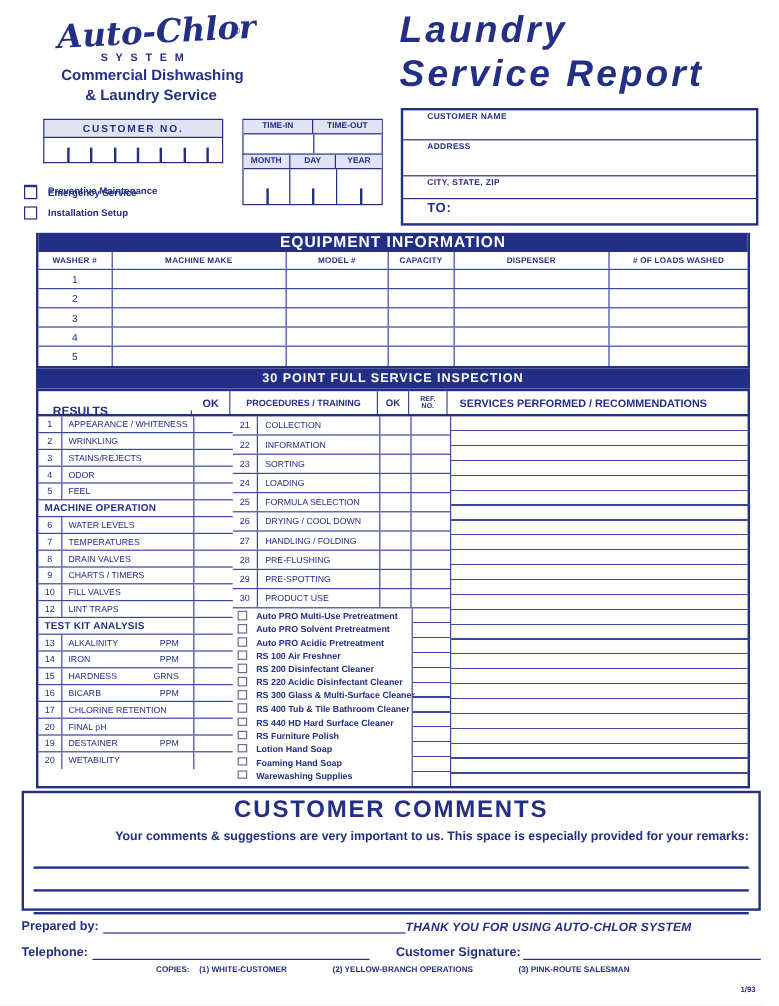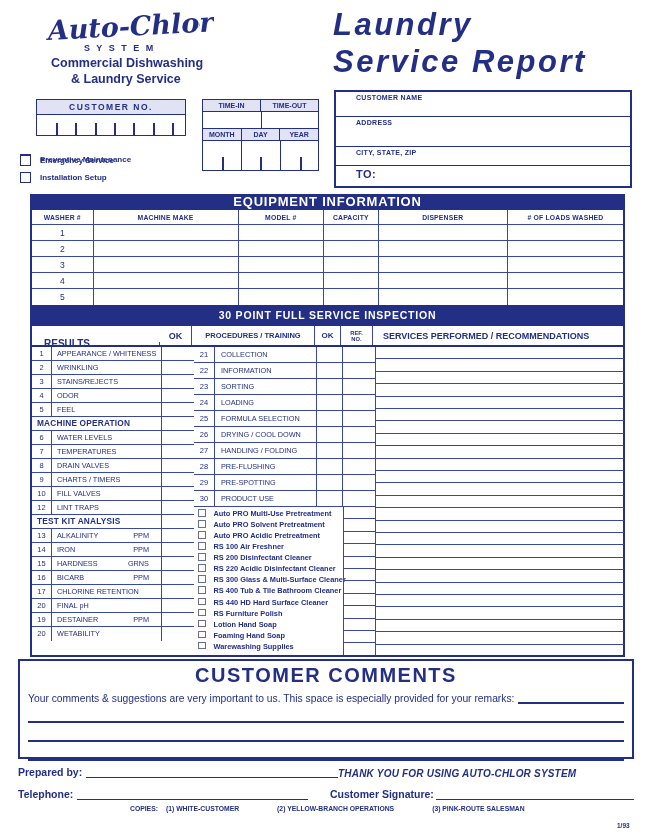--- a/index.html
+++ b/index.html
@@ -85,21 +85,21 @@
   .pitem{display:flex;align-items:flex-start;gap:8px;height:11px;}
   .pbox{width:7.5px;height:7.5px;border:1px solid #696d92;background:#fff;flex:none;margin-left:4px;}
   .plab{font-size:7.4px;font-weight:600;white-space:nowrap;}
 
   .wlines{background-image:repeating-linear-gradient(to bottom,transparent 0,transparent 11.4px,var(--line) 11.4px,var(--line) 12.4px);}
   .bleft{border-left:1px solid var(--line);}
 
   
   .comments{left:18px;top:659px;width:616px;height:100px;border:2.5px solid var(--navy);background:#fff;}
   .cm-title{margin-top:3px;text-align:center;font-size:20px;font-weight:bold;letter-spacing:1.5px;}
-  .cm-prompt{display:flex;align-items:flex-end;margin:5px 8px 0 8px;font-size:10.3px;font-weight:400;}
+  .cm-prompt{display:flex;align-items:flex-end;margin:5px 8px 0 8px;font-size:10.3px;font-weight:700;flex-direction:column;}
   .cm-prompt .fill{flex:1;border-bottom:2px solid var(--navy);height:12px;margin-left:4px;}
   .cm-line{margin:17px 8px 0 8px;border-bottom:2px solid var(--navy);}
 
   
   .f-row{display:flex;align-items:flex-end;position:absolute;font-size:10.5px;font-weight:bold;}
   .sig-line{border-bottom:1.5px solid var(--navy);height:12px;}
   .thanks{font-style:italic;font-weight:bold;font-size:10px;letter-spacing:.2px;}
   .copies{display:flex;gap:38px;font-size:6.8px;font-weight:bold;}
   .rev{font-size:6.5px;font-weight:bold;}
 </style>

